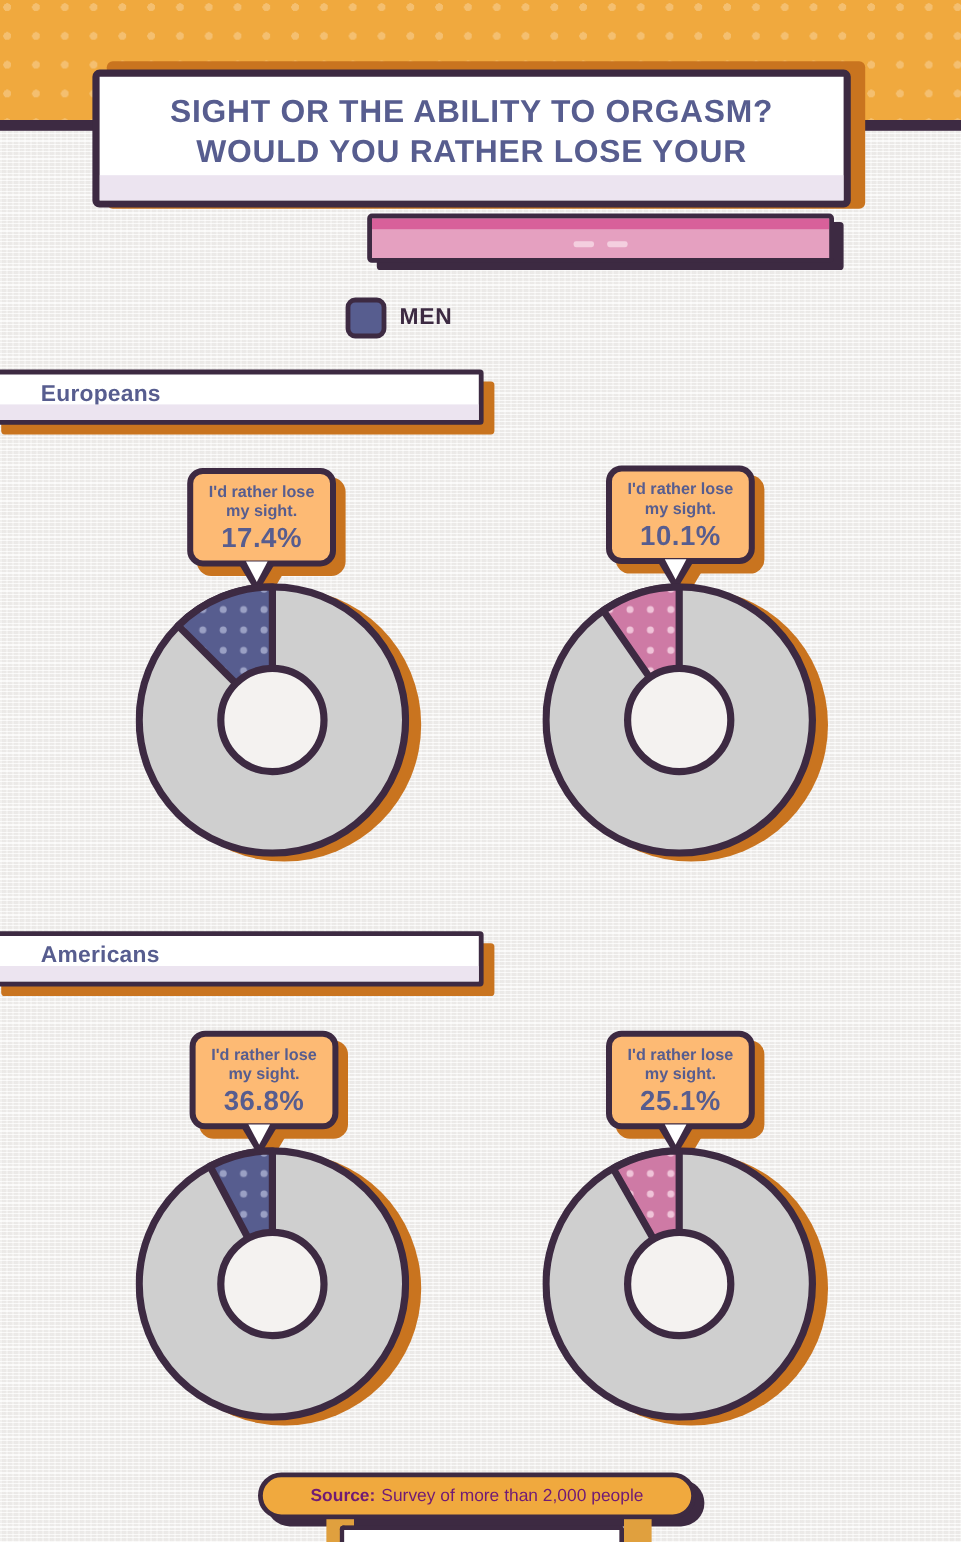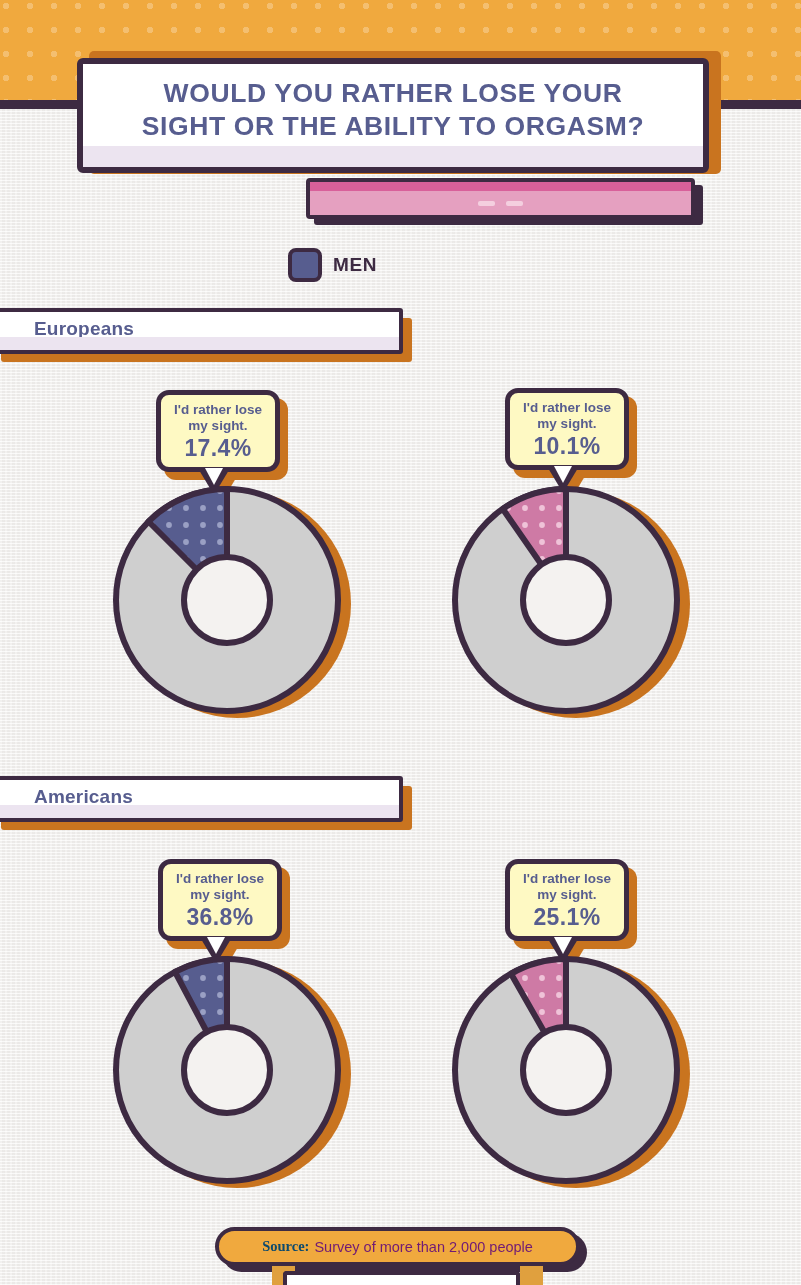--- a/index.html
+++ b/index.html
@@ -205,21 +205,21 @@
     left: 54px; top: 88px;
     width: 0; height: 0;
     border-left: 13px solid transparent;
     border-right: 13px solid transparent;
     border-top: 22px solid #c9741f;
   }
   .bubble-card {
     position: absolute;
     left: 0; top: 0;
     width: 124px; height: 82px;
-    background: #fef9c3;
+    background: #fdba74;
     border: 5px solid #3d2a42;
     border-radius: 13px;
     text-align: center;
   }
   .bubble-tail-outer {
     position: absolute;
     left: 43px; top: 80px;
     width: 0; height: 0;
     border-left: 15px solid transparent;
     border-right: 15px solid transparent;
@@ -291,22 +291,21 @@
     border: 4px solid #3d2a42;
     border-radius: 20px;
     display: flex;
     align-items: center;
     justify-content: center;
     gap: 5px;
   }
   .source-strong {
     font-size: 14.5px;
     font-weight: bold;
-    color: #0c4a6e;
-    font-family: Liberation Serif, serif;
+    color: #701a75;
   }
   .source-text {
     font-size: 14.5px;
     color: #701a75;
   }
 
   
   .leg {
     position: absolute;
     top: 1266px;
@@ -329,22 +328,22 @@
 <body>
 
 <div class="page-bg"></div>
 
 <div class="top-band"></div>
 <div class="top-band-rule"></div>
 
 <div class="title-shadow"></div>
 <div class="title-card">
   <div class="title-text">
+    <div>SIGHT OR THE ABILITY TO ORGASM?</div>
     <div>WOULD YOU RATHER LOSE YOUR</div>
-    <div>SIGHT OR THE ABILITY TO ORGASM?</div>
   </div>
   <div class="title-strip"></div>
 </div>
 
 <div class="sub-shadow"></div>
 <div class="sub-banner">
   <div class="sub-top-strip"></div>
   <div class="sub-row">
     <span class="sub-dash"></span>
     <span class="sub-dash"></span>

